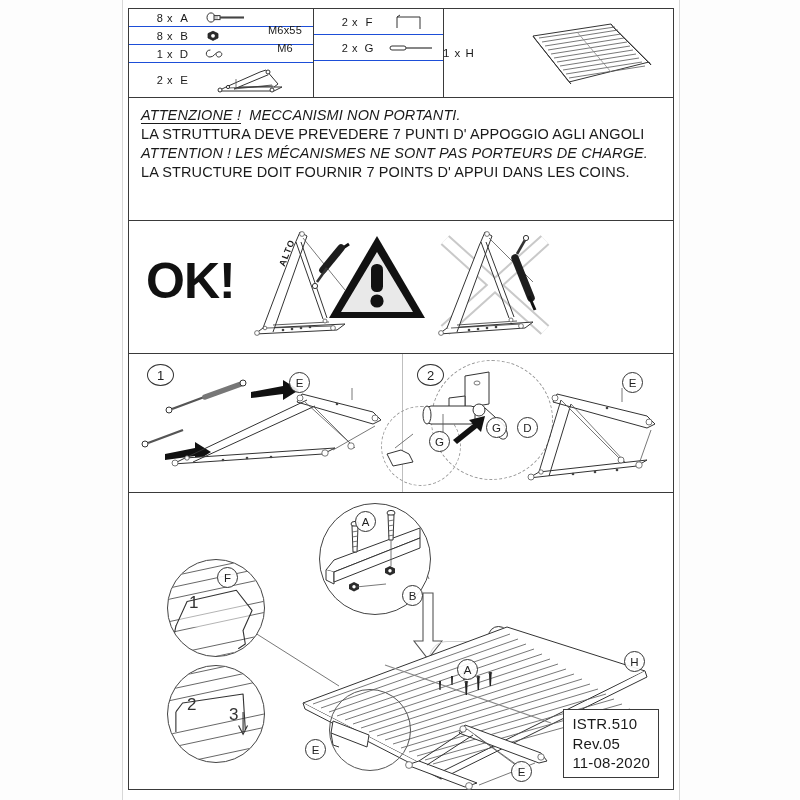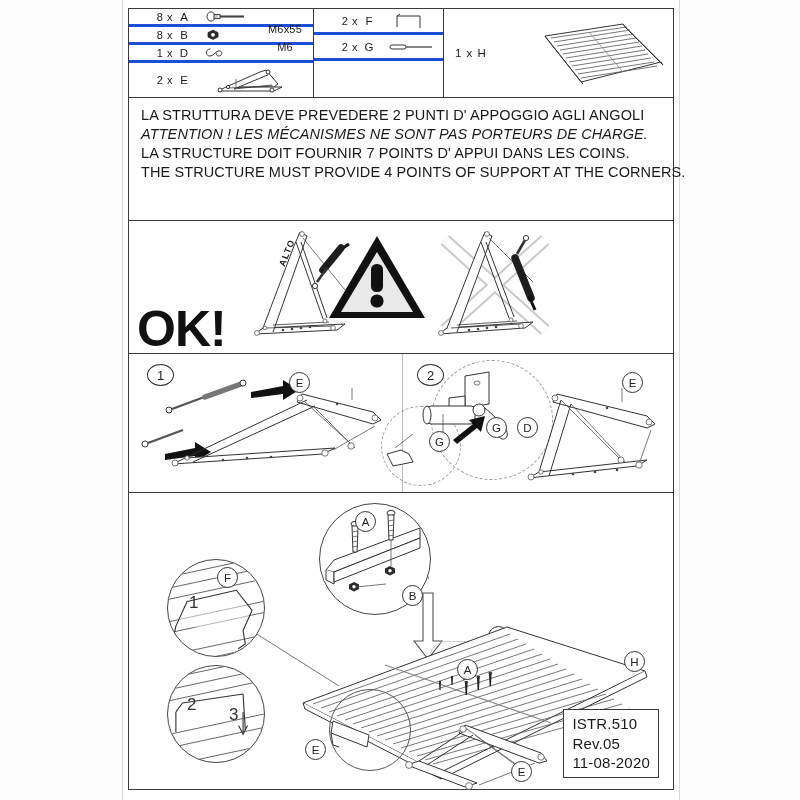--- a/index.html
+++ b/index.html
@@ -31,24 +31,24 @@
     border-top:1px solid #3a3a3a;
   }
 
   
   #parts{
     position:absolute;left:0;top:0;width:100%;height:88px;
   }
   .pt-col{position:absolute;top:0;height:88px;box-sizing:border-box;}
   #pt-left{left:0;width:185px;border-right:1px solid #3a3a3a;}
   #pt-mid{left:185px;width:130px;border-right:1px solid #3a3a3a;}
-  #pt-right{left:312px;width:231px;}
+  #pt-right{left:300px;width:231px;}
   .pt-row{
     position:relative;box-sizing:border-box;
-    border-bottom:3px solid #1d4ed8;
+    border-bottom:1px solid #1d4ed8;
     display:flex;align-items:center;
   }
   #pt-left .pt-row:nth-child(1),#pt-left .pt-row:nth-child(2),#pt-left .pt-row:nth-child(3){height:18px;}
   #pt-left .pt-row:nth-child(4){height:34px;border-bottom:none;}
   #pt-mid .pt-row:nth-child(1){height:26px;}
   #pt-mid .pt-row:nth-child(2){height:26px;}
   #pt-mid .pt-row:nth-child(3){height:36px;border-bottom:none;}
   .qty{
     font-size:11px;letter-spacing:.5px;width:34px;text-align:right;
     padding-left:10px;color:#1a1a1a;
@@ -69,21 +69,21 @@
   .wl.it{font-style:italic;font-size:14.5px;letter-spacing:.1px;}
   .wl.up{font-size:14.5px;letter-spacing:.1px;}
   .wl .ul{border-bottom:1px solid #1a1a1a;padding-bottom:0px;}
 
   
   #oknoBand{position:absolute;left:0;top:211px;width:100%;height:133px;}
   .bigword{
     position:absolute;font-size:50px;font-weight:700;letter-spacing:-1px;
     color:#111;line-height:1;
   }
-  #okWord{left:8px;top:36px;margin-top:48px;}
+  #okWord{left:17px;top:36px;}
   #noWord{right:8px;top:36px;}
   .warn-tri{position:absolute;left:196px;top:12px;}
   .alto{
     position:absolute;left:148px;top:44px;
     font-size:9px;letter-spacing:1.2px;font-weight:600;
     transform:rotate(-68deg);transform-origin:left top;
   }
 
   
   #stepBand{position:absolute;left:0;top:345px;width:100%;height:138px;}
@@ -244,24 +244,26 @@
               <path d="M78 18 L112 58" stroke="#888"></path>
             </g>
           </svg>
         </span>
       </div>
     </div>
 
     <div class="divider" style="top:88px;"></div>
 
     <div id="warn">
-      <div class="wl up">LA STRUTTURA DEVE PREVEDERE 2 PUNTI D' APPOGGIO AGLI ANGOLI</div>
+      <div class="wl it">
+        <span class="ul">ATTENZIONE !</span><span>&nbsp; MECCANISMI NON PORTANTI.</span>
+      </div>
+      <div class="wl up">LA STRUTTURA DEVE PREVEDERE 7 PUNTI D' APPOGGIO AGLI ANGOLI</div>
       <div class="wl it">ATTENTION !  LES MÉCANISMES NE SONT PAS PORTEURS DE CHARGE.</div>
       <div class="wl up">LA STRUCTURE DOIT FOURNIR 7 POINTS D' APPUI DANS LES COINS.</div>
-      <div class="wl up">THE STRUCTURE MUST PROVIDE 4 POINTS OF SUPPORT AT THE CORNERS.</div>
     </div>
 
     <div class="divider" style="top:211px;"></div>
 
     <div id="oknoBand">
 
       <div class="bigword" id="okWord">OK!</div>
 
       <svg style="position:absolute;left:108px;top:4px;" width="130" height="126" viewBox="0 0 130 126">
         <g class="stroke" stroke-width="1.1" stroke-linejoin="round">

